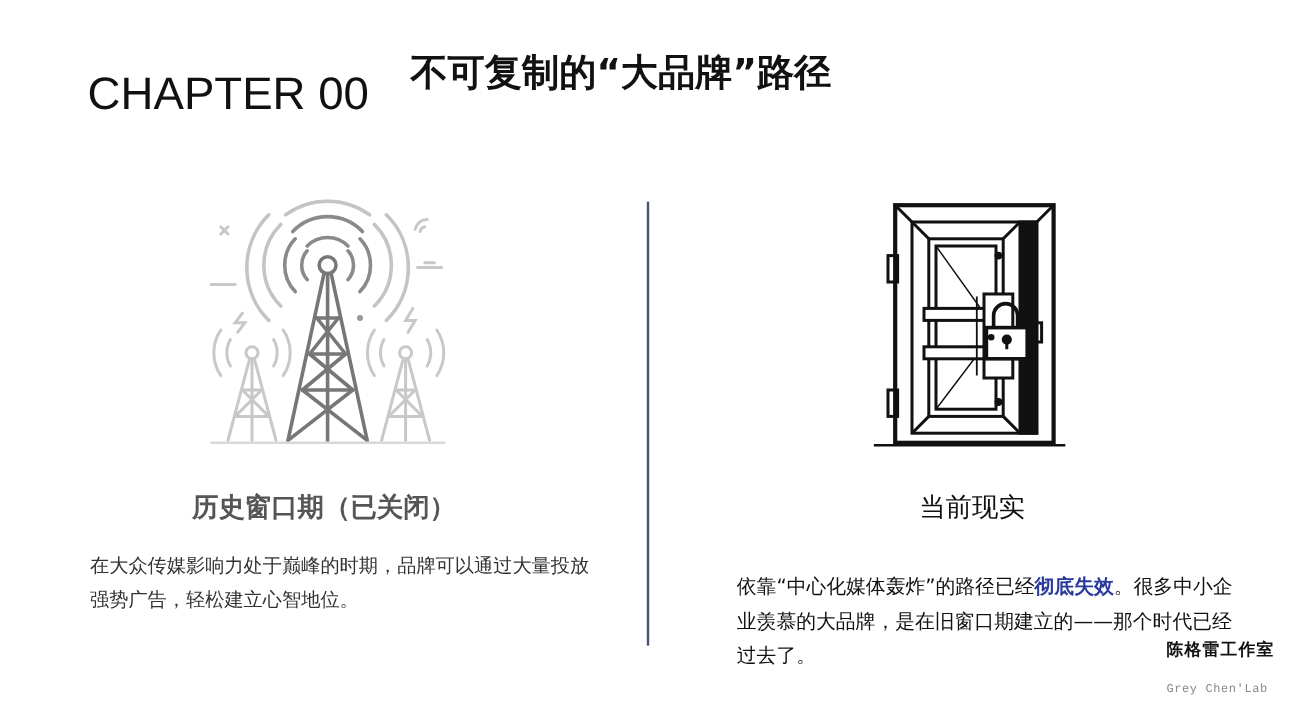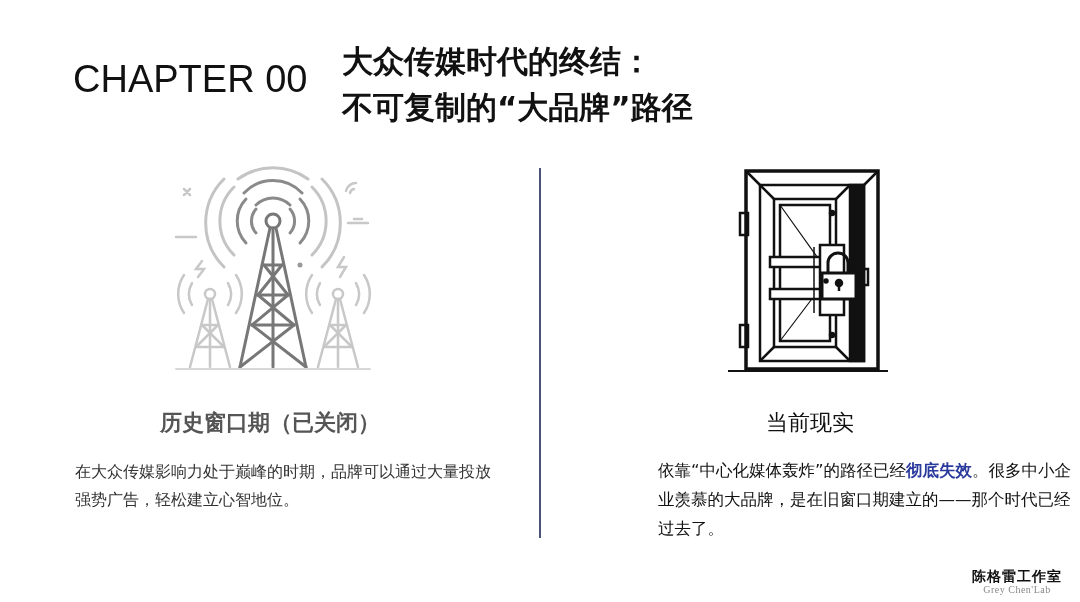--- a/index.html
+++ b/index.html
@@ -9,32 +9,31 @@
              font-size:38px; color:#111; letter-spacing:0px;margin-left:16px; }
   .title { position:absolute; left:342px; top:38px; font-size:31px; font-weight:bold; line-height:46px; color:#111; }
   .divider { position:absolute; left:539px; top:168px; width:2px; height:370px; background:#4a5478; }
   .illus-left { position:absolute; left:168px; top:165px; width:210px; height:210px; }
   .illus-right { position:absolute; left:728px; top:165px; width:160px; height:212px; }
   .left-heading { position:absolute; left:0; width:540px; top:408px; text-align:center; font-size:22px;
                   font-weight:bold; color:#555; }
   .left-body { position:absolute; left:75px; top:458px; width:420px; font-size:16px; line-height:28px; color:#333; }
   .right-heading { position:absolute; left:540px; width:540px; top:408px; text-align:center; font-size:22px;
                    font-weight:normal; color:#111; }
-  .right-body { position:absolute; left:614px; top:456px; width:420px; font-size:16.5px; line-height:29px; color:#111;margin-left:44px; }
+  .right-body { position:absolute; left:614px; top:474px; width:420px; font-size:16.5px; line-height:29px; color:#111; }
   .hl { color:#2a3a9c; font-weight:bold; }
-  .logo { position:absolute; left:972px; top:568px; text-align:center; }
+  .logo { position:absolute; left:972px; top:534px; }
   .logo-cn { font-size:14px; font-weight:bold; color:#111; letter-spacing:1px; line-height:16px; }
-  .logo-en { font-family:Liberation Serif, serif; font-size:10px; color:#888; line-height:12px; letter-spacing:0.5px; }
+  .logo-en { font-family:Liberation Mono, monospace; font-size:10px; color:#888; line-height:12px; letter-spacing:0.5px;margin-top:20px; }
 </style>
 </head>
 <body>
 
 <div class="chapter">CHAPTER 00</div>
 <div class="title">
-  <div>大众传媒时代的终结：</div>
   <div>不可复制的“大品牌”路径</div>
 </div>
 
 <div class="illus-left">
   <svg width="210" height="210" viewBox="0 0 210 210" fill="none" stroke-linecap="round">
 
     <g stroke="#8a8a8a" stroke-width="3">
       <path d="M88 40 A24 24 0 0 1 122 40"></path>
       <path d="M76 28 A40 40 0 0 1 134 28"></path>
       <path d="M88 68 A18 18 0 0 1 88 44"></path>

